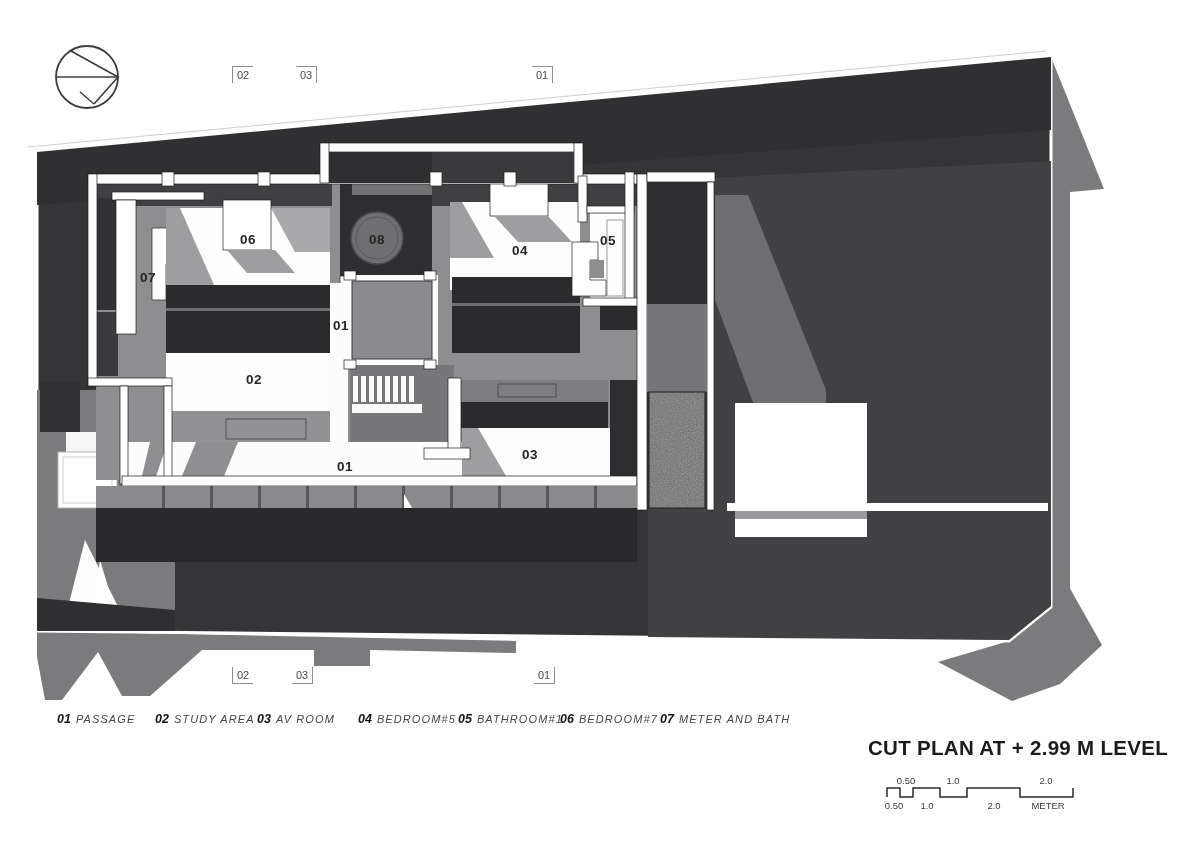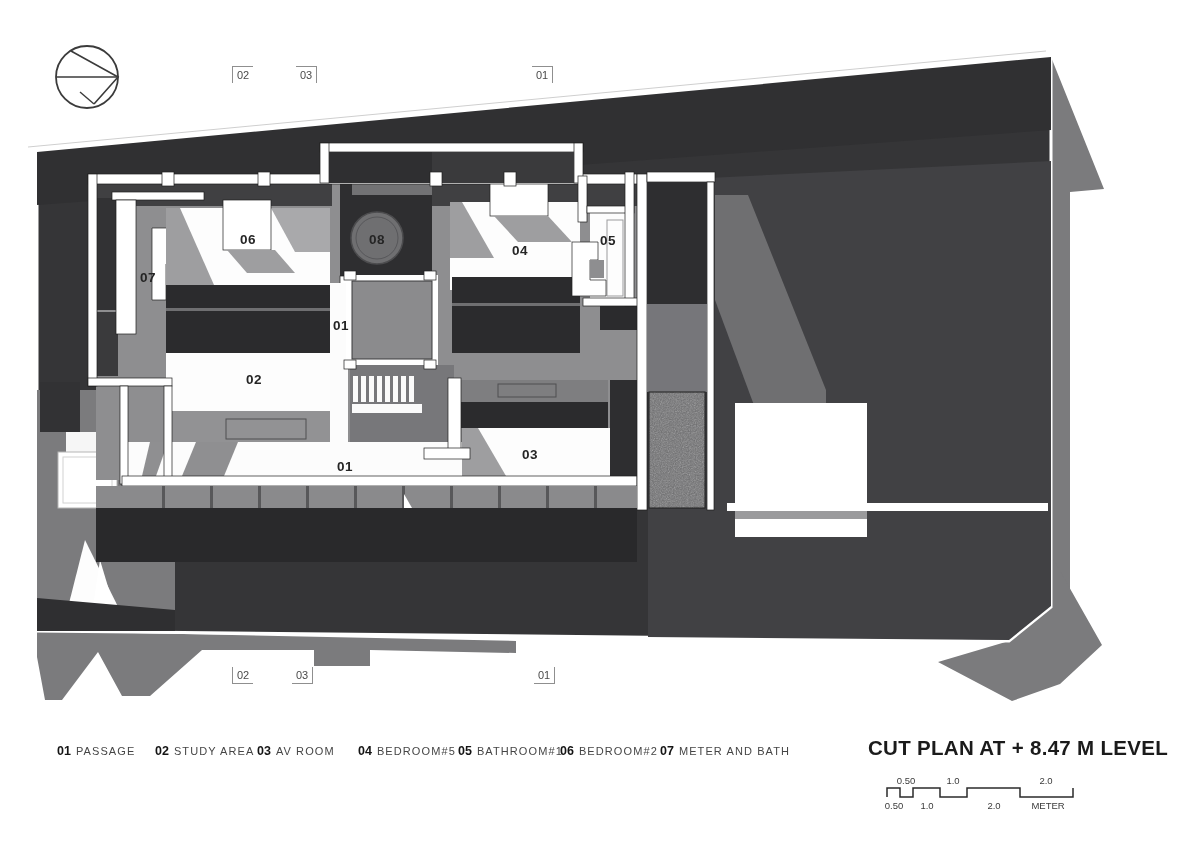--- a/index.html
+++ b/index.html
@@ -7,21 +7,21 @@
          font-family:"Liberation Sans", sans-serif;}
   #plan-svg{position:absolute;left:0;top:0;width:1200px;height:849px;}
   .rlabel{font:600 13.5px "Liberation Sans", sans-serif;fill:#252525;letter-spacing:.5px;text-anchor:middle;}
   .slabel{font:400 9.5px "Liberation Sans", sans-serif;fill:#3a3a3a;text-anchor:middle;}
   .marker{position:absolute;font:400 11px "Liberation Sans", sans-serif;color:#4a4a4a;
           padding:2px 4px;line-height:12px;}
   .m-tl{border-left:1.5px solid #8f8f8f;border-top:1.5px solid #8f8f8f;}
   .m-tr{border-right:1.5px solid #8f8f8f;border-top:1.5px solid #8f8f8f;}
   .m-bl{border-left:1.5px solid #8f8f8f;border-bottom:1.5px solid #8f8f8f;}
   .m-br{border-right:1.5px solid #8f8f8f;border-bottom:1.5px solid #8f8f8f;}
-  #legend{position:absolute;left:0;top:741px;width:1200px;height:20px;}
+  #legend{position:absolute;left:0;top:709px;width:1200px;height:20px;font-style:italic;}
   .leg-item{position:absolute;white-space:nowrap;}
   .leg-num{font-weight:bold;font-size:12.5px;color:#141414;}
   .leg-name{font-size:11px;color:#454545;letter-spacing:1.1px;margin-left:5px;}
   #title{position:absolute;top:736px;left:868px;font-size:20.5px;font-weight:bold;
          color:#1b1b1b;letter-spacing:.3px;white-space:nowrap;}
 </style>
 </head>
 <body>
 
 <div id="sheet">
@@ -243,22 +243,22 @@
   <div class="leg-item" style="left:257px;">
     <span class="leg-num">03</span><span class="leg-name">AV ROOM</span>
   </div>
   <div class="leg-item" style="left:358px;">
     <span class="leg-num">04</span><span class="leg-name">BEDROOM#5</span>
   </div>
   <div class="leg-item" style="left:458px;">
     <span class="leg-num">05</span><span class="leg-name">BATHROOM#1</span>
   </div>
   <div class="leg-item" style="left:560px;">
-    <span class="leg-num">06</span><span class="leg-name">BEDROOM#2</span>
+    <span class="leg-num">06</span><span class="leg-name">BEDROOM#7</span>
   </div>
   <div class="leg-item" style="left:660px;">
     <span class="leg-num">07</span><span class="leg-name">METER AND BATH</span>
   </div>
 </div>
 
-<div id="title">CUT PLAN AT + 8.47 M LEVEL</div>
+<div id="title">CUT PLAN AT + 2.99 M LEVEL</div>
 
 </div>
 
 </body></html>

